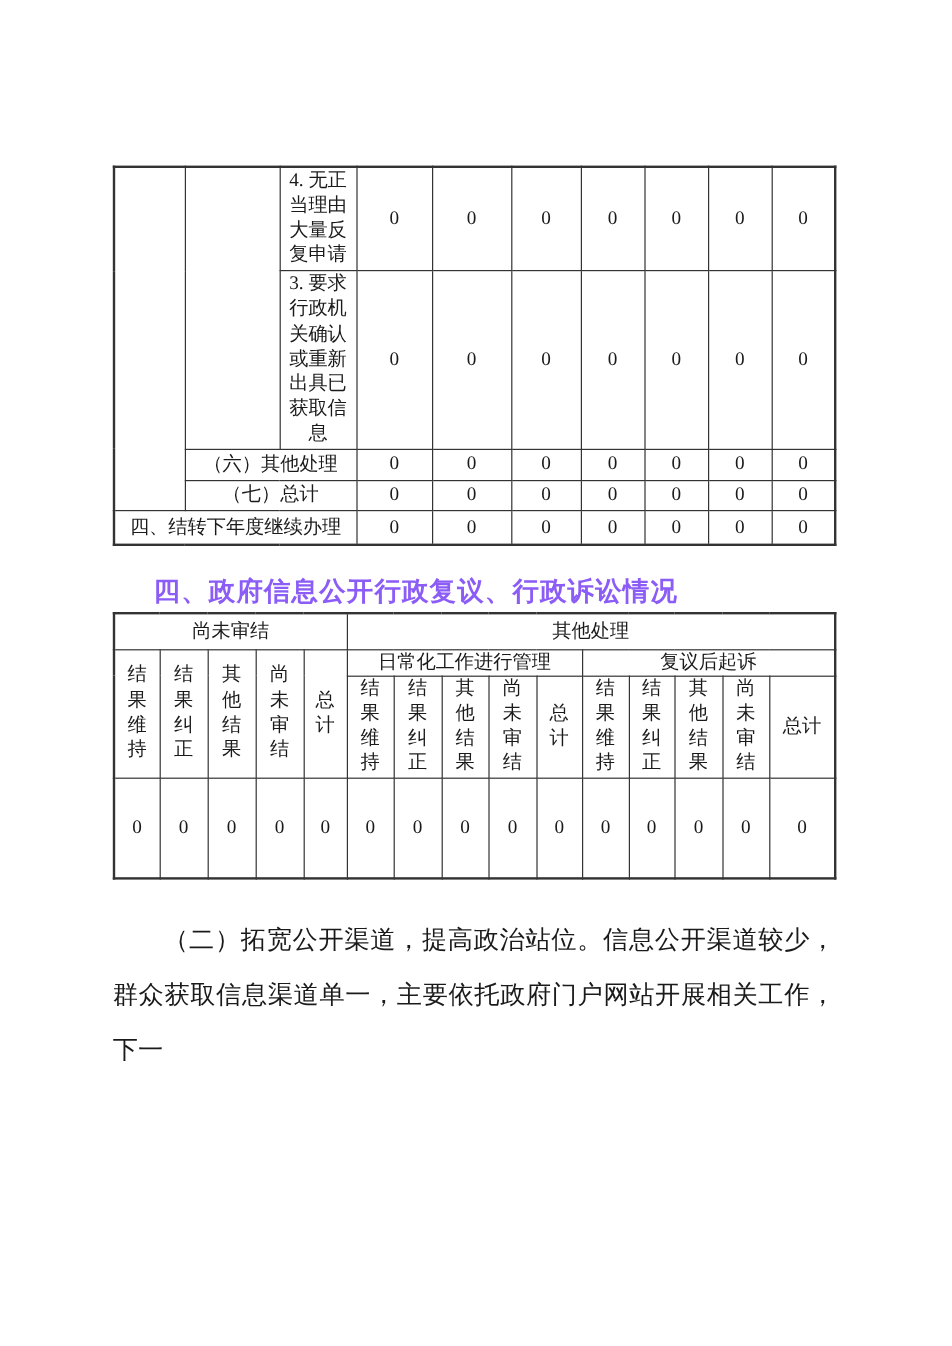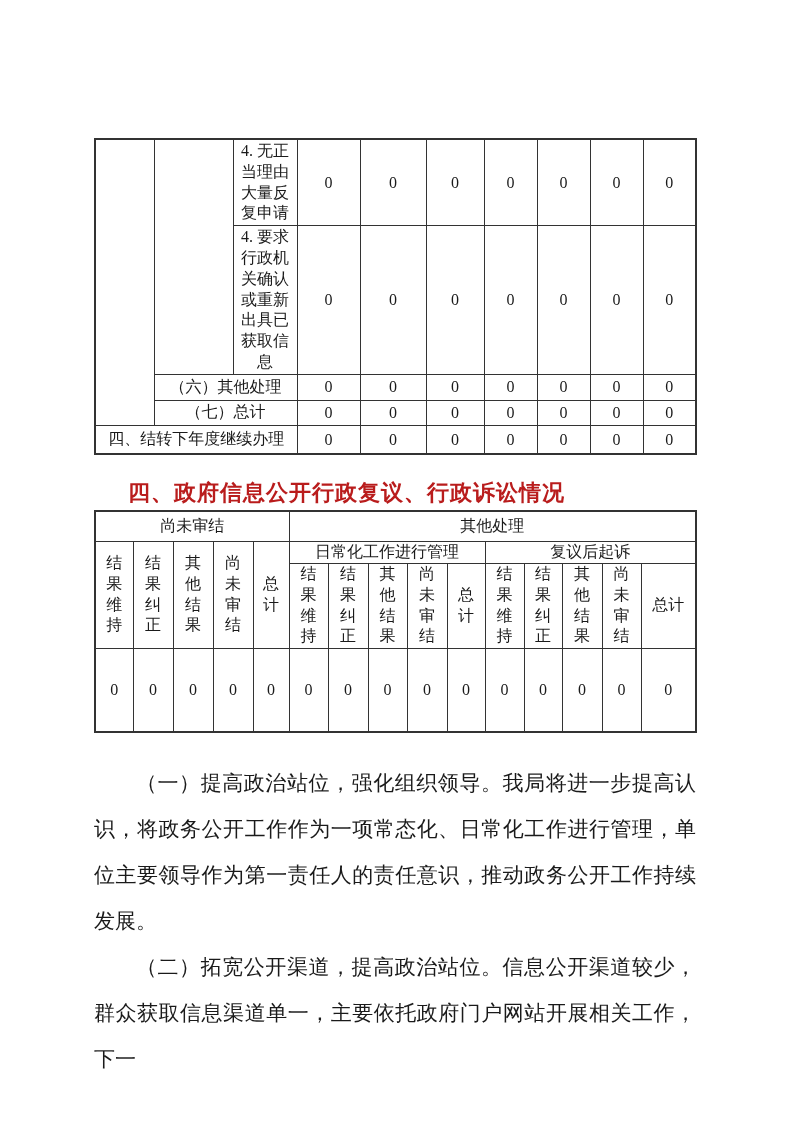--- a/index.html
+++ b/index.html
@@ -33,21 +33,21 @@
   #table2 tr.hr3 { height:85px; }
   #table2 tr.dr  { height:84px; }
   .vstack {
     display:inline-block; width:1.15em; word-break:break-all;
     line-height:1.3; vertical-align:middle; text-align:center;
   }
   td.flush-right { text-align:right; padding-right:2px; }
   
   .hd {
     position:absolute; font-family:"Liberation Sans","DejaVu Sans",sans-serif;
-    font-weight:700; font-size:22px; line-height:24px; color:#b91c1c;
+    font-weight:700; font-size:22px; line-height:24px; color:#8b5cf6;
     letter-spacing:1px; white-space:nowrap;text-align:center;
   }
   #heading4 { left:128px; top:481px; }
   #heading5 { left:132px; top:749px; }
   
   #paragraphs { position:absolute; left:94px; top:760px; width:602px; }
   #paragraphs p {
     font-size:21px; line-height:46px; text-align:justify;
     text-indent:2em; color:#1a1a1a;
   }
@@ -77,21 +77,21 @@
       <td class="item-label">4. 无正当理由大量反复申请</td>
       <td>0</td>
       <td>0</td>
       <td>0</td>
       <td>0</td>
       <td>0</td>
       <td>0</td>
       <td>0</td>
     </tr>
     <tr class="r2">
-      <td class="item-label">4. 要求行政机关确认或重新出具已获取信息</td>
+      <td class="item-label">3. 要求行政机关确认或重新出具已获取信息</td>
       <td>0</td>
       <td>0</td>
       <td>0</td>
       <td>0</td>
       <td>0</td>
       <td>0</td>
       <td>0</td>
     </tr>
     <tr class="r3">
       <td colspan="2">（六）其他处理</td>
@@ -186,17 +186,16 @@
       <td>0</td>
       <td>0</td>
       <td>0</td>
       <td>0</td>
       <td>0</td>
     </tr>
   </tbody>
     </table>
 
   <div id="paragraphs">
-    <p>（一）提高政治站位，强化组织领导。我局将进一步提高认识，将政务公开工作作为一项常态化、日常化工作进行管理，单位主要领导作为第一责任人的责任意识，推动政务公开工作持续发展。</p>
     <p>（二）拓宽公开渠道，提高政治站位。信息公开渠道较少，群众获取信息渠道单一，主要依托政府门户网站开展相关工作，下一</p>
   </div>
 
 </div>
 
 </body></html>

